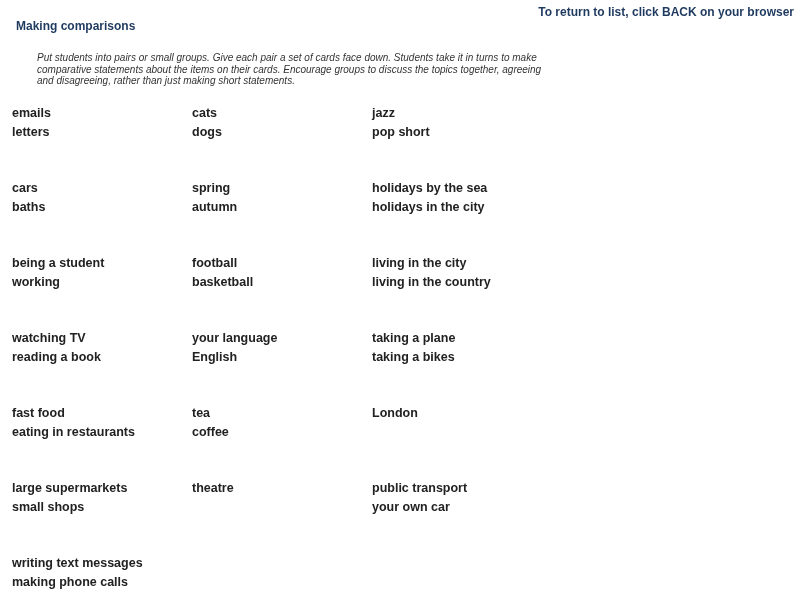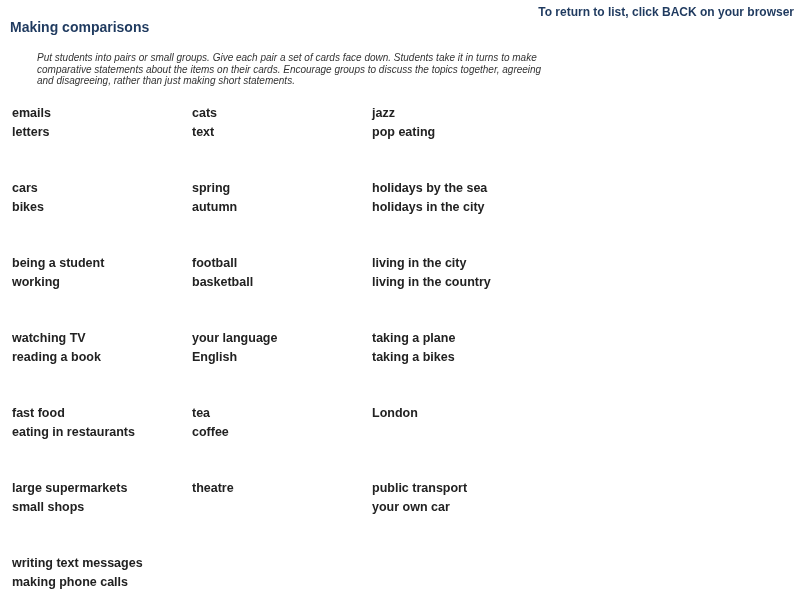--- a/index.html
+++ b/index.html
@@ -21,23 +21,23 @@
       top: 5px;
       right: 6px;
       font-size: 12px;
       font-weight: bold;
       color: #1f3a5f;
       white-space: nowrap;
     }
     .page-title {
       position: absolute;
       top: 19px;
-      left: 10px;
+      left: 16px;
       margin: 0;
-      font-size: 14px;
+      font-size: 12px;
       font-weight: bold;
       color: #1f3a5f;
     }
     .instructions {
       position: absolute;
       top: 35px;
       left: 20px;
       width: 520px;
       margin: 17px;
       font-size: 10px;
@@ -77,30 +77,30 @@
   <h1 class="page-title">Making comparisons</h1>
   <p class="instructions">Put students into pairs or small groups. Give each pair a set of cards face down. Students take it in turns to make comparative statements about the items on their cards. Encourage groups to discuss the topics together, agreeing and disagreeing, rather than just making short statements.</p>
 
   <ul class="card-grid">
     <li class="card-pair">
         <span class="card-item">emails</span>
         <span class="card-item">letters</span>
       </li>
     <li class="card-pair">
         <span class="card-item">cats</span>
-        <span class="card-item">text</span>
+        <span class="card-item">dogs</span>
       </li>
     <li class="card-pair">
         <span class="card-item">jazz</span>
-        <span class="card-item">pop eating</span>
+        <span class="card-item">pop short</span>
       </li>
 
     <li class="card-pair">
         <span class="card-item">cars</span>
-        <span class="card-item">bikes</span>
+        <span class="card-item">baths</span>
       </li>
     <li class="card-pair">
         <span class="card-item">spring</span>
         <span class="card-item">autumn</span>
       </li>
     <li class="card-pair">
         <span class="card-item">holidays by the sea</span>
         <span class="card-item">holidays in the city</span>
       </li>
 

